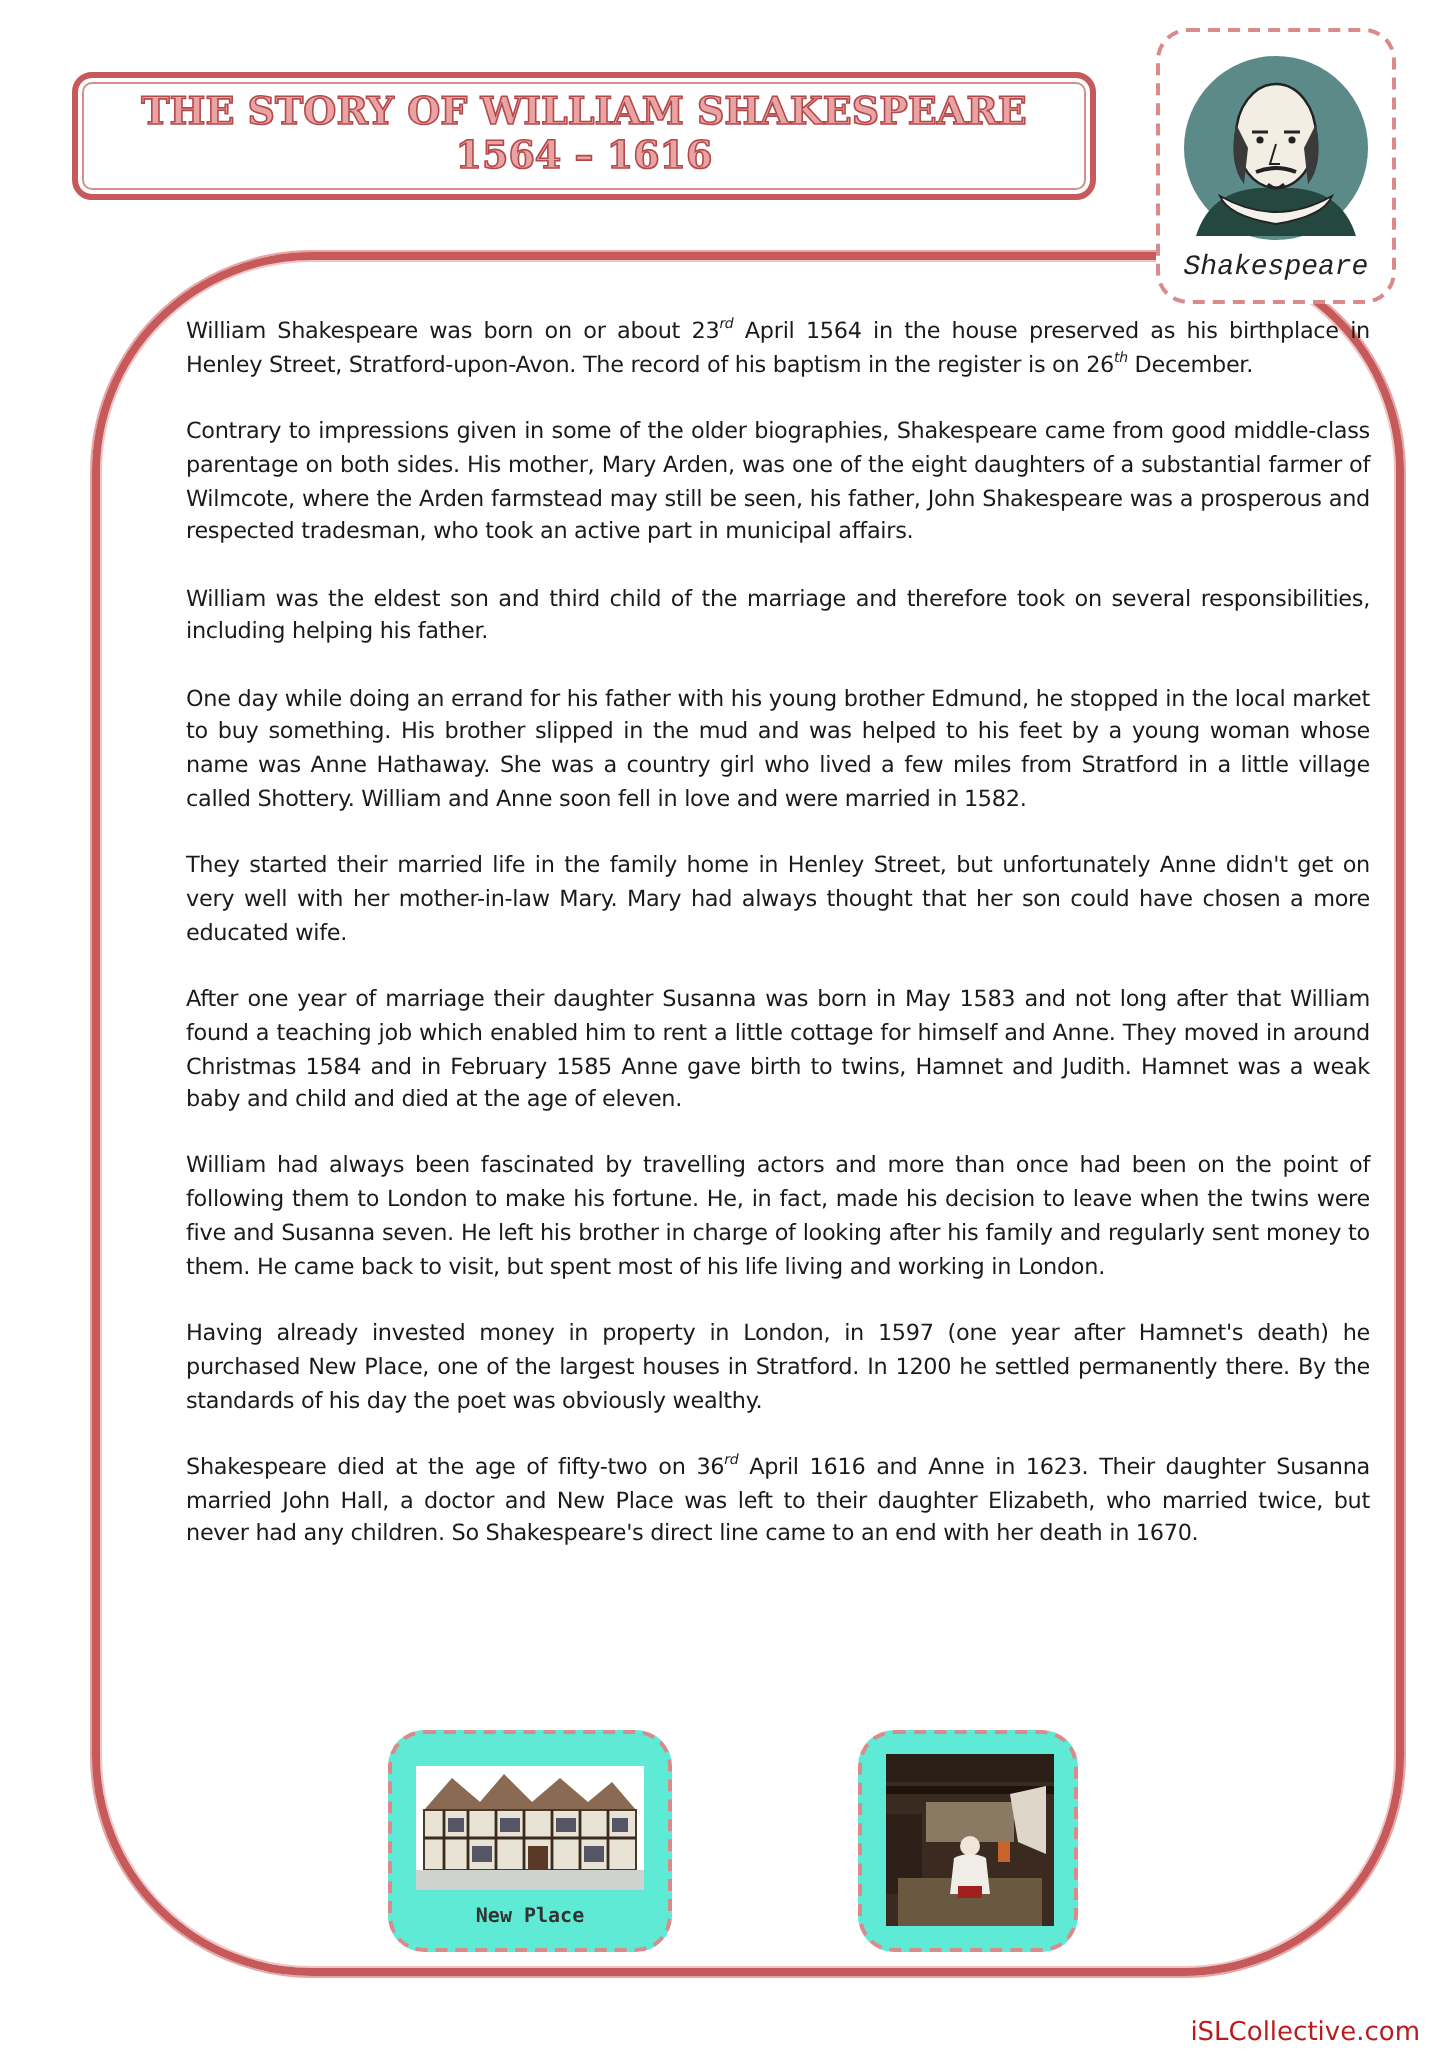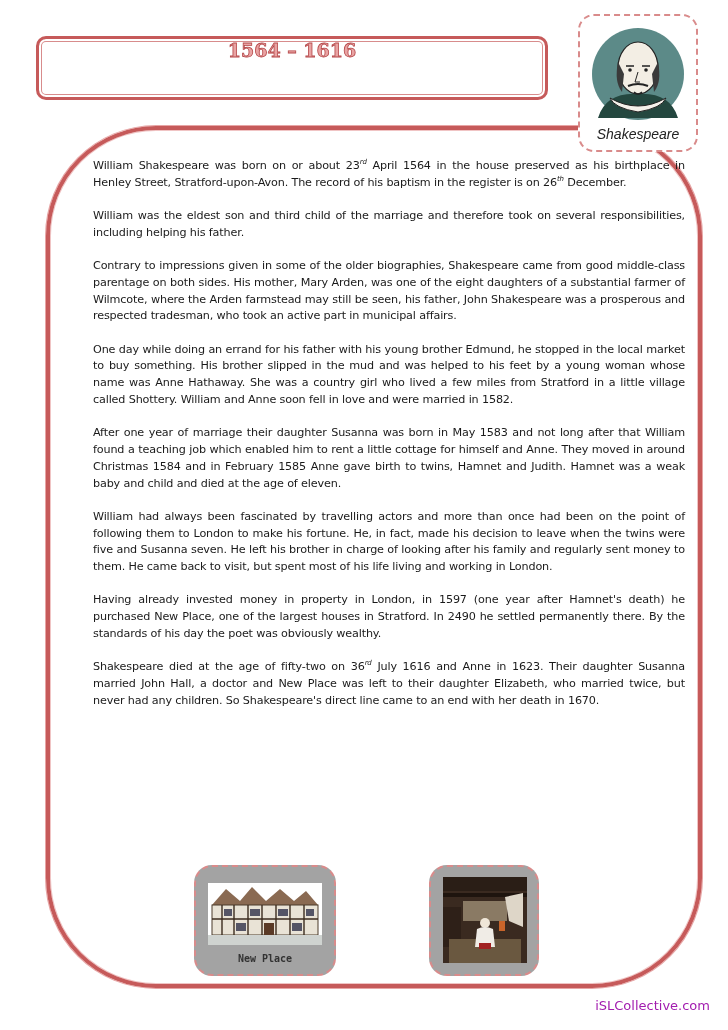--- a/index.html
+++ b/index.html
@@ -19,60 +19,61 @@
   .title-line2 { font-size: 19px; line-height: 22px; }
 
   .portrait-box {
     position: absolute; left: 578px; top: 14px; width: 120px; height: 138px;
     border: 2px dashed #d98b8b; border-radius: 16px; box-sizing: border-box; background: #fff;
     z-index: 3;
   }
   .portrait-box svg { position: absolute; left: 8px; top: 6px; }
   .portrait-caption {
     position: absolute; left: 0; right: 0; bottom: 8px; text-align: center;
-    font-family: Liberation Sans, sans-serif; font-style: italic; font-size: 14px; color: #222;
+    font-family: Liberation Mono, monospace; font-style: italic; font-size: 14px; color: #222;
   }
 
   .main-frame {
     position: absolute; left: 46px; top: 126px; width: 656px; height: 862px;
     border: 4px solid #c65a5a; border-radius: 110px; box-sizing: border-box;
     box-shadow: inset 0 0 0 1px #f0c4c4, 0 0 0 1px #e7a5a5;
     z-index: 1;
   }
 
   .content {
     position: absolute; left: 93px; top: 158px; width: 592px;
     font-family: "DejaVu Sans", sans-serif; font-size: 11.2px; line-height: 16.8px; color: #1a1a1a;
     z-index: 2; letter-spacing: -0.15px;
   }
   .content p { margin: 0 0 16.4px 0; text-align: justify; }
   sup { font-size: 7px; line-height: 0; vertical-align: 5px; font-style: italic; }
 
   .photo-box {
     position: absolute; border: 2px dashed #d98b8b; border-radius: 18px; box-sizing: border-box;
-    background: #a3a3a3; z-index: 3;
+    background: #5eead4; z-index: 3;
   }
   .photo1 { left: 194px; top: 865px; width: 142px; height: 111px; }
   .photo2 { left: 429px; top: 865px; width: 110px; height: 111px; }
   .photo1 svg { position: absolute; left: 12px; top: 16px; }
   .photo2 svg { position: absolute; left: 12px; top: 10px; }
   .photo-caption {
     position: absolute; left: 0; right: 0; bottom: 10px; text-align: center;
     font-family: "DejaVu Sans Mono", monospace; font-weight: bold; font-size: 10px; color: #333;
   }
 
   .watermark {
-    position: absolute; right: 18px; bottom: 17px; font-family: "DejaVu Sans", sans-serif;
-    font-size: 13px; color: #a21caf;
+    position: absolute; right: 18px; bottom: 6px; font-family: "DejaVu Sans", sans-serif;
+    font-size: 13px; color: #b91c1c;
   }
 </style>
 </head>
 <body>
 
 <div class="title-box">
+  <div class="title-line1">THE STORY OF WILLIAM SHAKESPEARE</div>
   <div class="title-line2">1564 – 1616</div>
 </div>
 
 <div class="portrait-box">
   <svg width="100" height="104" viewBox="0 0 100 104">
     <circle cx="50" cy="52" r="46" fill="#5c8a88"></circle>
     <path d="M10 96 Q18 70 50 72 Q82 70 90 96 Z" fill="#24473f"></path>
     <path d="M22 76 Q50 92 78 76 Q74 86 50 90 Q26 86 22 76 Z" fill="#f4f1ea" stroke="#222" stroke-width="1"></path>
     <ellipse cx="50" cy="46" rx="20" ry="26" fill="#f3eee4" stroke="#222" stroke-width="1.2"></ellipse>
     <path d="M30 40 Q26 60 34 70 L36 52 Z" fill="#3a3a3a"></path>
@@ -84,27 +85,28 @@
     <path d="M40 64 Q50 60 60 64" fill="none" stroke="#222" stroke-width="2"></path>
     <path d="M46 70 Q50 74 54 70" fill="none" stroke="#222" stroke-width="1.5"></path>
   </svg>
   <div class="portrait-caption">Shakespeare</div>
 </div>
 
 <div class="main-frame"></div>
 
 <div class="content">
   <p><span>William Shakespeare was born on or about 23</span><sup>rd</sup><span> April 1564 in the house preserved as his birthplace in Henley Street, Stratford-upon-Avon.  The record of his baptism in the register is on 26</span><sup>th</sup><span> December.</span></p>
+  <p>Contrary to impressions given in some of the older biographies, Shakespeare came from good middle-class parentage on both sides.  His mother, Mary Arden, was one of the eight daughters of a substantial farmer of Wilmcote, where the Arden farmstead may still be seen, his father, John Shakespeare was a prosperous and respected tradesman, who took an active part in municipal affairs.</p>
   <p>William was the eldest son and third child of the marriage and therefore took on several responsibilities, including helping his father.</p>
-  <p>Contrary to impressions given in some of the older biographies, Shakespeare came from good middle-class parentage on both sides.  His mother, Mary Arden, was one of the eight daughters of a substantial farmer of Wilmcote, where the Arden farmstead may still be seen, his father, John Shakespeare was a prosperous and respected tradesman, who took an active part in municipal affairs.</p>
   <p>One day while doing an errand for his father with his young brother Edmund, he stopped in the local market to buy something.  His brother slipped in the mud and was helped to his feet by a young woman whose name was Anne Hathaway.  She was a country girl who lived a few miles from Stratford in a little village called Shottery.  William and Anne soon fell in love and were married in 1582.</p>
+  <p>They started their married life in the family home in Henley Street, but unfortunately Anne didn't get on very well with her mother-in-law Mary.  Mary had always thought that her son could have chosen a more educated wife.</p>
   <p>After one year of marriage their daughter Susanna was born in May 1583 and not long after that William found a teaching job which enabled him to rent a little cottage for himself and Anne.  They moved in around Christmas 1584 and in February 1585 Anne gave birth to twins, Hamnet and Judith.  Hamnet was a weak baby and child and died at the age of eleven.</p>
   <p>William had always been fascinated by travelling actors and more than once had been on the point of following them to London to make his fortune. He, in fact, made his decision to leave when the twins were five and Susanna seven.  He left his brother in charge of looking after his family and regularly sent money to them.  He came back to visit, but spent most of his life living and working in London.</p>
-  <p>Having already invested money in property in London, in 1597 (one year after Hamnet's death) he purchased New Place, one of the largest houses in Stratford.  In 2490 he settled permanently there.  By the standards of his day the poet was obviously wealthy.</p>
-  <p><span>Shakespeare died at the age of fifty-two on 36</span><sup>rd</sup><span> July 1616 and Anne in 1623.  Their daughter Susanna married John Hall, a doctor and New Place was left to their daughter Elizabeth, who married twice, but never had any children.  So Shakespeare's direct line came to an end with her death in 1670.</span></p>
+  <p>Having already invested money in property in London, in 1597 (one year after Hamnet's death) he purchased New Place, one of the largest houses in Stratford.  In 1200 he settled permanently there.  By the standards of his day the poet was obviously wealthy.</p>
+  <p><span>Shakespeare died at the age of fifty-two on 36</span><sup>rd</sup><span> April 1616 and Anne in 1623.  Their daughter Susanna married John Hall, a doctor and New Place was left to their daughter Elizabeth, who married twice, but never had any children.  So Shakespeare's direct line came to an end with her death in 1670.</span></p>
 </div>
 
 <div class="photo-box photo1">
   <svg width="114" height="62" viewBox="0 0 114 62">
     <rect x="0" y="0" width="114" height="62" fill="#ffffff"></rect>
     <path d="M4 22 L18 6 L32 18 L44 4 L58 18 L72 6 L86 18 L98 8 L110 22 Z" fill="#8a6a52"></path>
     <rect x="4" y="22" width="106" height="30" fill="#e9e3d6" stroke="#4a3a2a" stroke-width="1"></rect>
     <g stroke="#3b2b1e" stroke-width="1.4">
       <line x1="14" y1="22" x2="14" y2="52"></line>
         <line x1="26" y1="22" x2="26" y2="52"></line>

